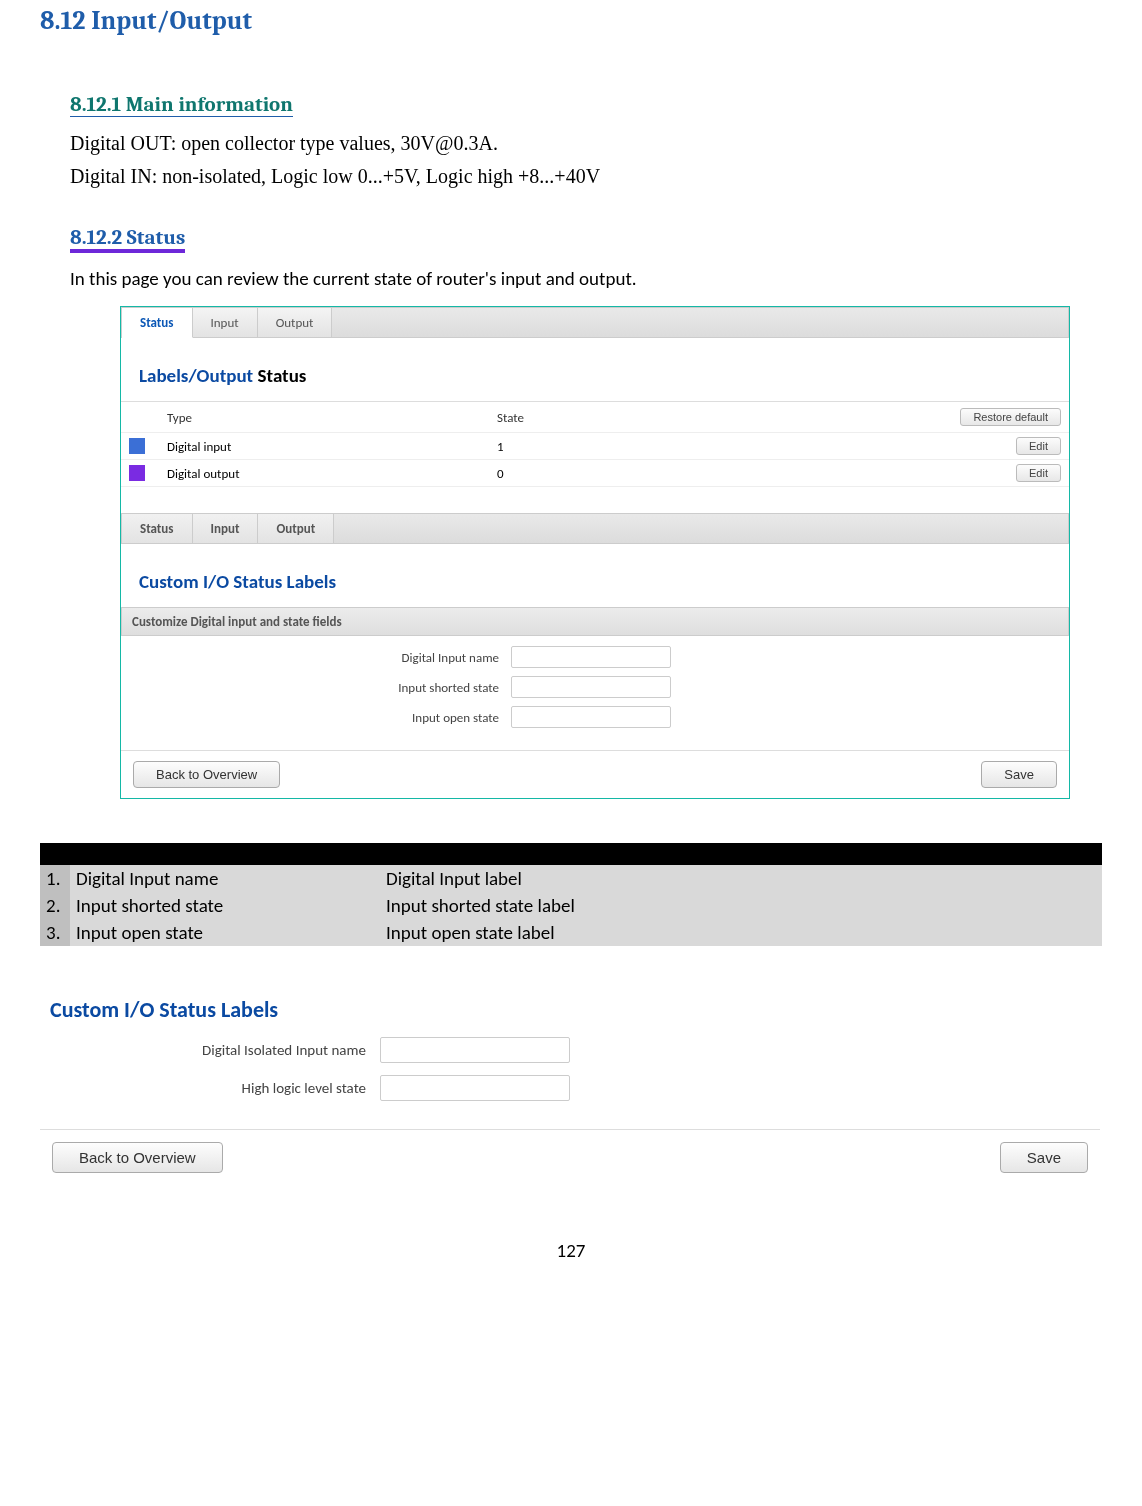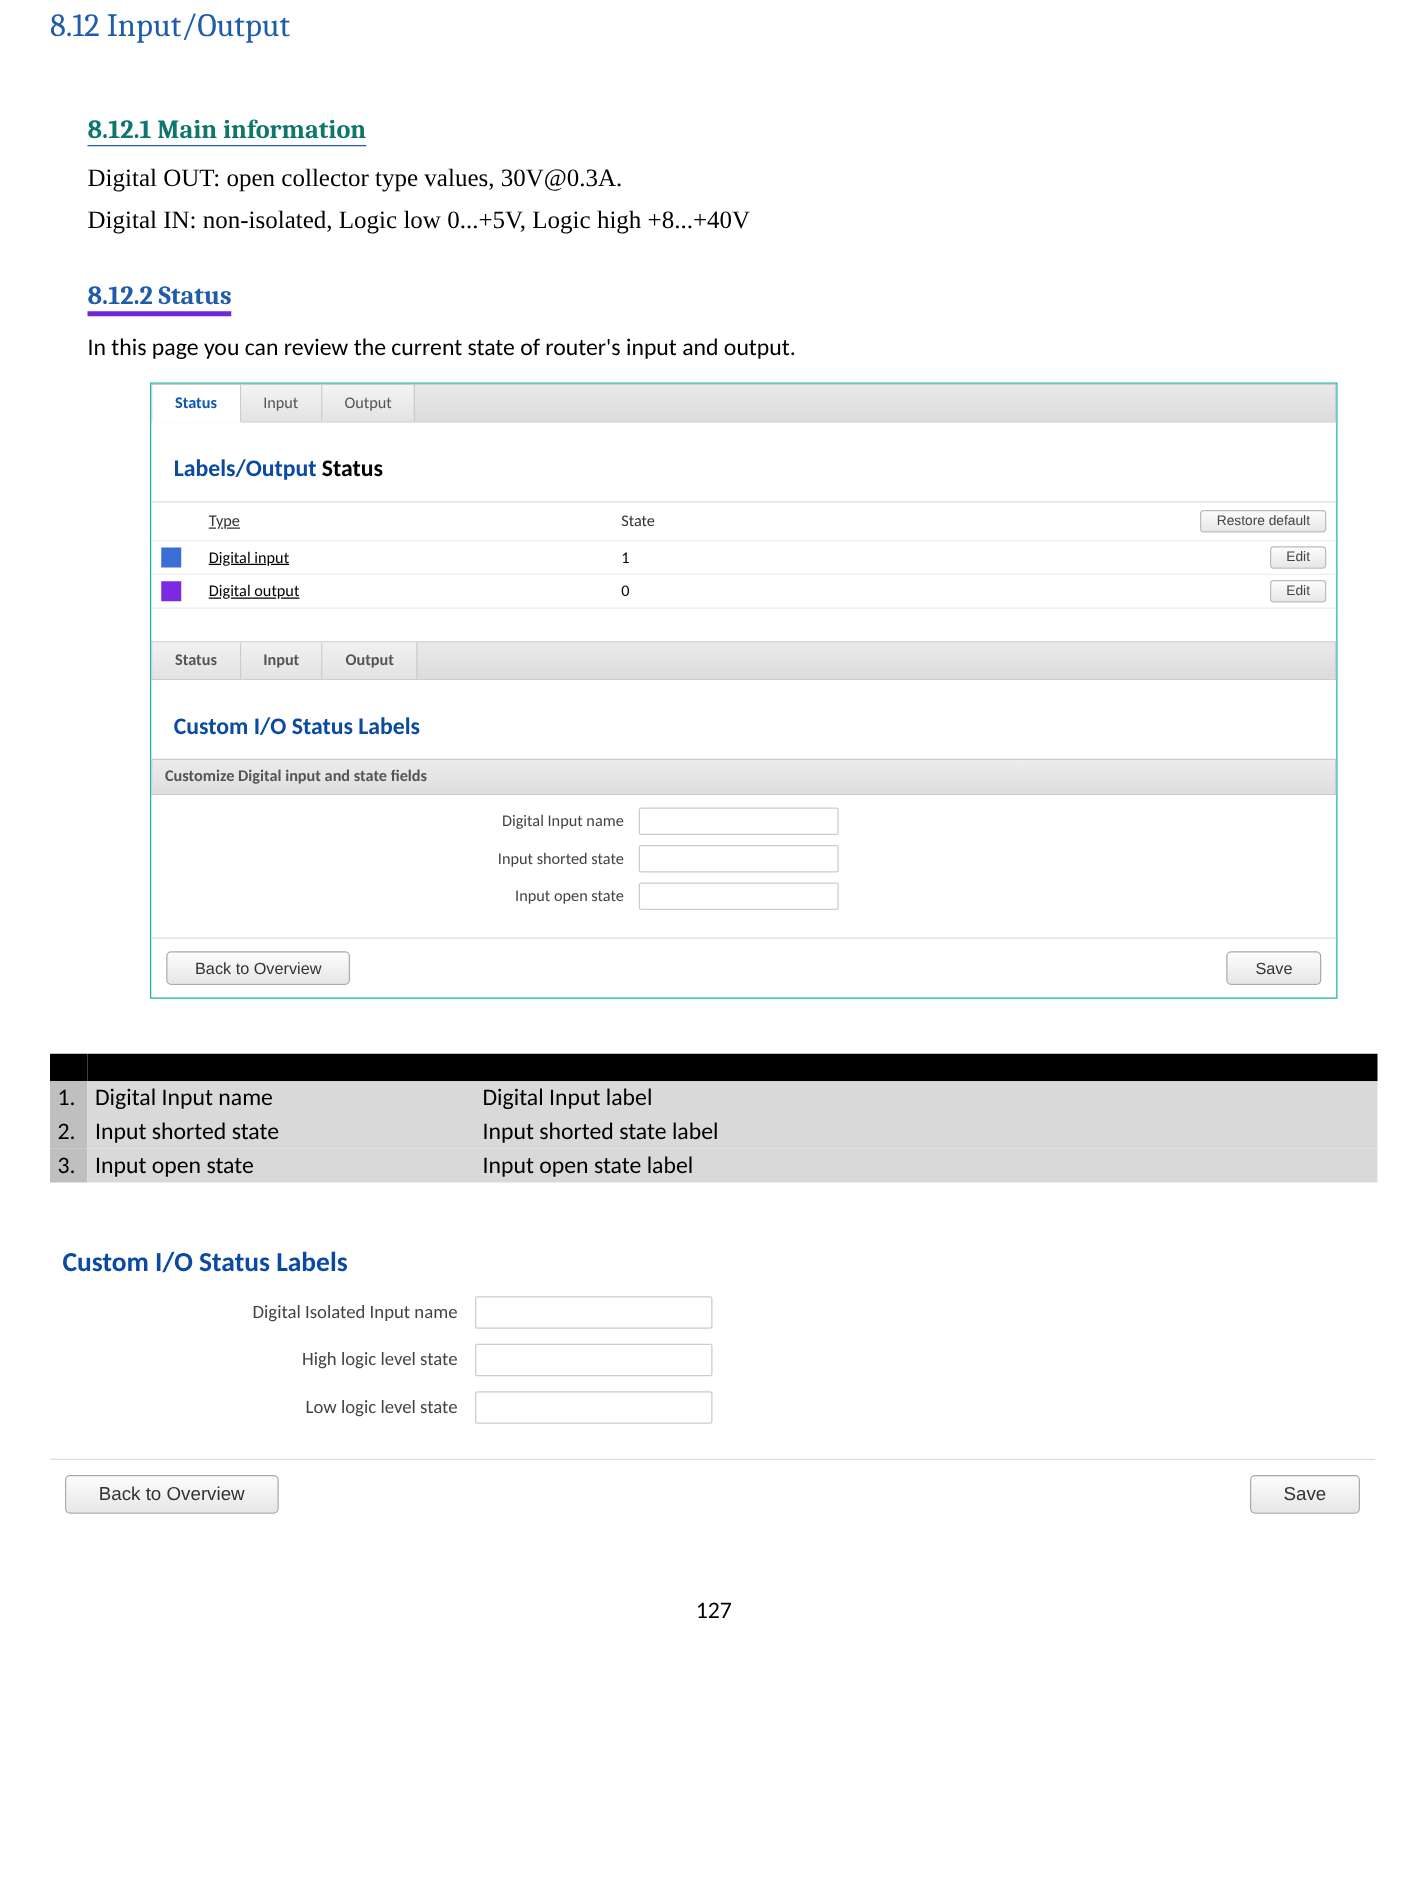--- a/index.html
+++ b/index.html
@@ -1,37 +1,37 @@
 <!DOCTYPE html>
 <html><head>
 <meta charset="utf-8">
 <style>
   * { box-sizing: border-box; margin: 0; padding: 0; }
   body { font-family: Calibri, Arial, sans-serif; background: #fff; width: 1142px; padding: 0 40px 40px 40px; color: #000; }
-  .h1 { color: #1f5daa; font-family: Cambria, Georgia, serif; font-weight: normal; font-size: 26px; margin-top: 6px; }
+  .h1 { color: #1f5daa; font-family: Cambria, Georgia, serif; font-weight: bold; font-size: 26px; margin-top: 6px; }
   .h2 { color: #0f766e; font-family: Cambria, Georgia, serif; font-weight: bold; font-size: 21px; border-bottom: 1px solid #1f5daa; display: inline-block; margin-top: 56px; margin-left: 30px; }
   .body-text { font-family: "Times New Roman", Times, serif; font-size: 20px; margin-left: 30px; margin-top: 12px; line-height: 1.45; }
   .body-text2 { font-family: Calibri, Arial, sans-serif; font-size: 19px; margin-left: 30px; margin-top: 14px; }
   .h2b { color: #1f5daa; font-family: Cambria, Georgia, serif; font-weight: bold; font-size: 21px; border-bottom: 4px solid #6d28d9; display: inline-block; margin-top: 34px; margin-left: 30px; }
 
   
   .shot1 { margin-left: 80px; margin-top: 16px; width: 950px; border: 1px solid #14b8a6; }
   .tabs { display: flex; border: 1px solid #ccc; background: linear-gradient(#e9e9e9,#dcdcdc); font-size: 13px; }
   .tabs .tab { padding: 7px 18px; border-right: 1px solid #ccc; color: #555; background: linear-gradient(#f4f4f4,#e3e3e3); }
   .tabs .tab.active { background: #fff; color: #0b57b5; font-weight: bold; border-bottom: 1px solid #fff; margin-bottom: -1px; }
   .tabs .filler { flex: 1; }
   .panel-title { color: #0b4aa2; font-weight: bold; font-size: 19px; margin: 26px 0 14px 18px; }
   .panel-title .black { color: #000; font-weight: bold; }
   .grid-table { width: 100%; border-top: 1px solid #ddd; font-size: 13px; }
   .grid-row { display: flex; align-items: center; border-bottom: 1px solid #eee; padding: 4px 8px; }
   .grid-row.header { font-size: 13px; color: #333; padding: 6px 8px; }
   .sw { width: 16px; height: 16px; margin-right: 22px; }
   .sw.blue { background: #3b6fd6; }
   .sw.purple { background: #7a2be2; }
-  .col-type { width: 330px; text-decoration: underline; }
+  .col-type { width: 330px; }
   .col-state { flex: 1; }
   .btn-sm { background: linear-gradient(#fcfcfc,#e7e7e7); border: 1px solid #bbb; border-radius: 3px; font-size: 11px; padding: 2px 12px; color: #444; cursor: pointer; }
   .tabs2 { display: flex; border: 1px solid #ccc; background: linear-gradient(#e9e9e9,#dcdcdc); font-size: 13px; margin-top: 26px; }
   .tabs2 .tab { padding: 7px 18px; border-right: 1px solid #ccc; color: #555; font-weight: bold; background: linear-gradient(#f1f1f1,#e3e3e3); }
   .section-bar { background: linear-gradient(#ececec,#dedede); border: 1px solid #ccc; padding: 6px 10px; font-size: 13px; font-weight: bold; color: #555; margin-top: 14px; }
   .fields { margin-top: 6px; }
   .frow { display: flex; align-items: center; padding: 4px 0; }
   .frow label { width: 390px; text-align: right; padding-right: 12px; font-size: 13px; color: #444; }
   .frow input[type="text"] { width: 160px; height: 22px; border: 1px solid #ccc; border-radius: 2px; padding: 2px 4px; }
   .actions1 { border-top: 1px solid #ddd; margin-top: 18px; padding: 10px 12px; display: flex; justify-content: space-between; }
@@ -175,24 +175,20 @@
   <div class="panel-title2">Custom I/O Status Labels</div>
   <div class="fields2">
     <div class="frow2">
       <label>Digital Isolated Input name</label>
       <input type="text" style="">
     </div>
     <div class="frow2">
       <label>High logic level state</label>
       <input type="text" style="">
     </div>
-    <div class="frow2">
-      <label>Low logic level state</label>
-      <input type="text" style="">
-    </div>
   </div>
   <div class="actions2">
     <button class="btn2">Back to Overview</button>
     <button class="btn2">Save</button>
   </div>
 </div>
 
 <div class="pagenum">127</div>
 
 

